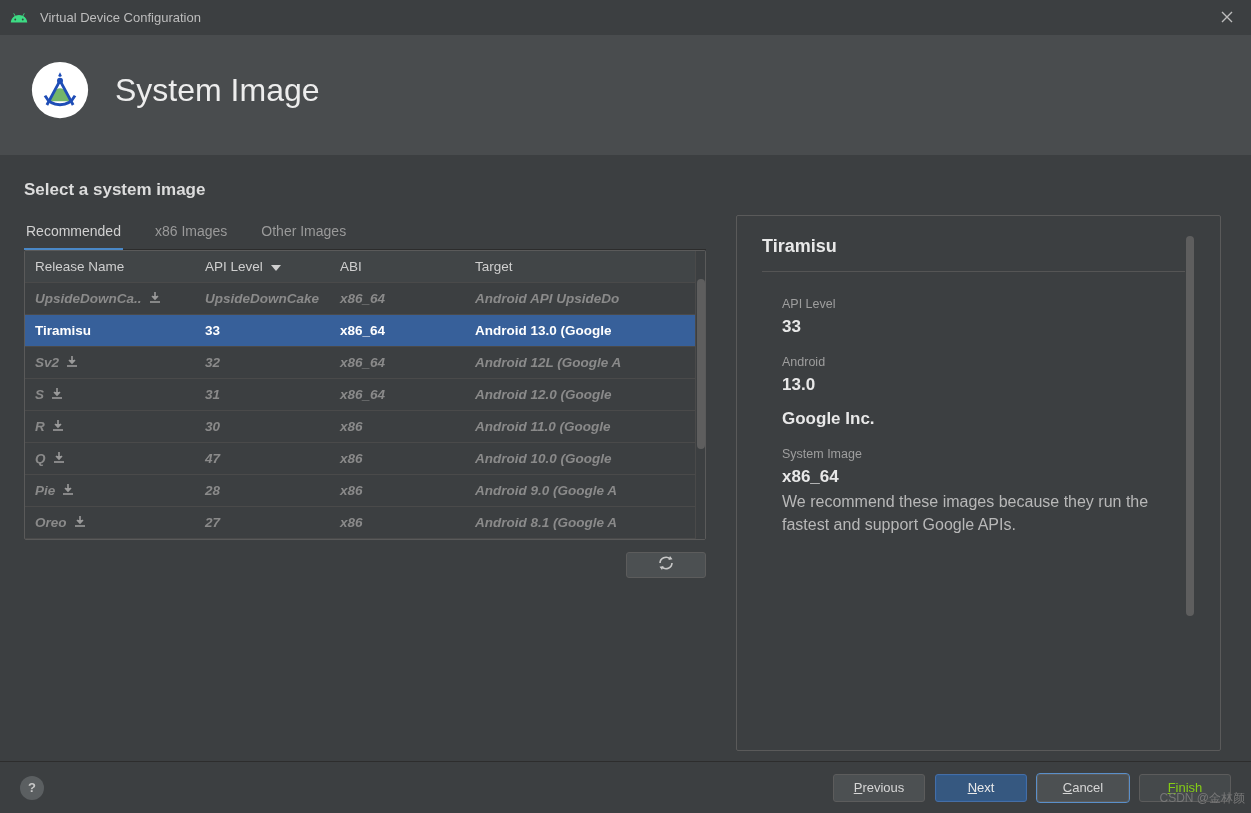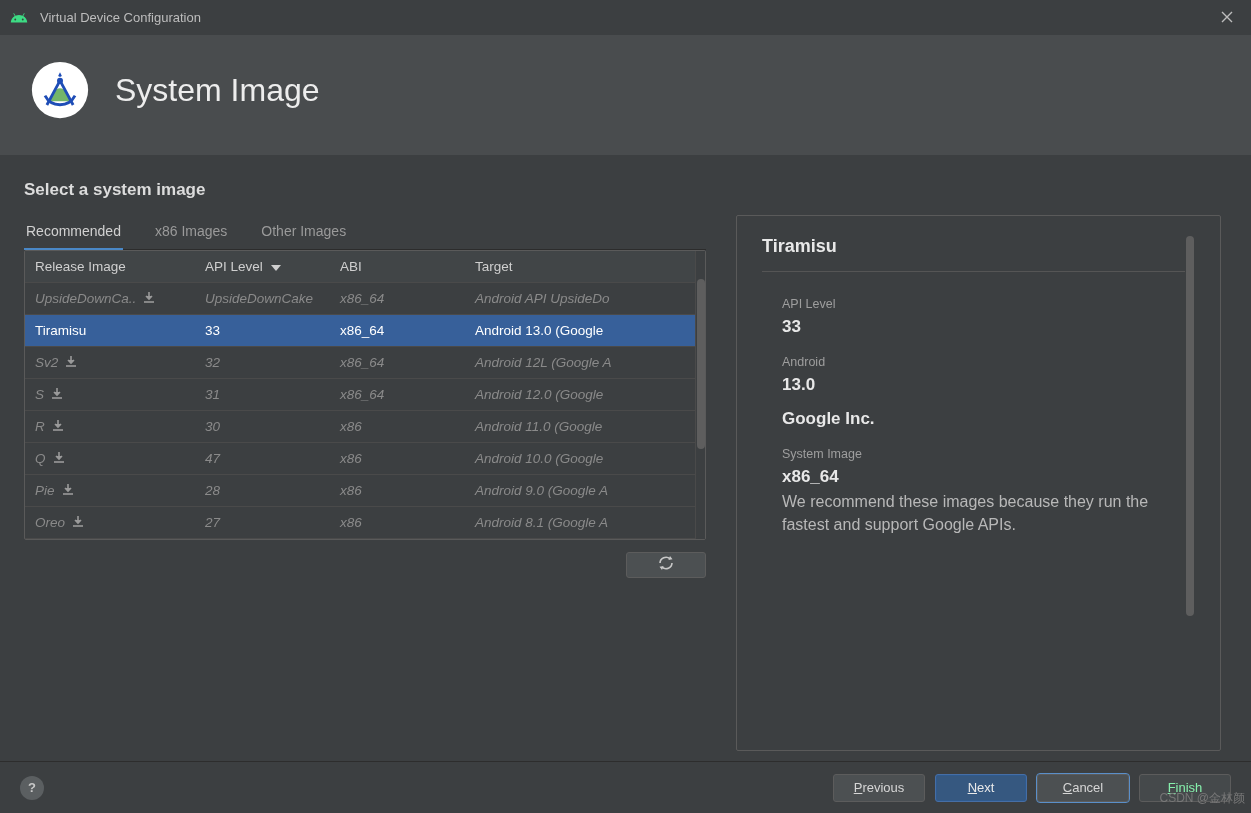--- a/index.html
+++ b/index.html
@@ -18,21 +18,21 @@
   .leftpane { flex: 1; display: flex; flex-direction: column; min-width:0;}
   .tabs { display: flex; gap: 30px; border-bottom: 1px solid #2c2c2c; font-size: 14px; align-items: center; }
   .tab { padding: 8px 2px 10px 2px; color: #9a9a9a; cursor: pointer; position: relative; }
   .tab.active { color: #d1d1d1; }
   .tab.active::after { content: ""; position: absolute; left: 0; right: 0; bottom: -1px; height: 2px; background: #4a88c7; }
   .tablewrap { border: 1px solid #5a5a5a; border-radius: 2px; display:flex;}
   table { width: 100%; border-collapse: collapse; font-size: 13.5px; table-layout:fixed;}
   th, td { text-align: left; padding: 8px 10px; overflow: hidden; white-space: nowrap; text-overflow: ellipsis; border-bottom: 1px solid #4a4a4a; }
   thead th { color: #cfcfcf; font-weight: 500; background: #414547; }
   tbody tr { background: #3c3f41; }
-  tbody tr td { color: #8a8a8a; font-style: italic; }
+  tbody tr td { color: #8a8a8a; font-style: italic; font-weight: bold; }
   tbody tr.selected { background: #37609a; }
   tbody tr.selected td { color: #ffffff; font-style: normal; }
   .dl-icon svg { vertical-align: -2px; margin-left: 6px; }
   .refreshrow { margin-top: 12px; display: flex; justify-content: flex-end; }
   .refreshbtn { width: 80px; height: 26px; border: 1px solid #5c5c5c; background: #4c5052; border-radius: 3px; display:flex; align-items:center; justify-content:center; cursor:pointer;}
   .vtrack { width:10px; background:#3c3f41; border-left:1px solid #4a4a4a; position:relative;}
   .vthumb { position:absolute; left:1px; width:8px; background:#5e5e5e; border-radius:4px;}
   .detailpane { width: 485px; border: 1px solid #5a5a5a; border-radius: 2px; padding: 20px 25px; background: #3c3f41; display:flex;}
   .detailinner{ flex:1;}
   .detailpane h2 { color: #e8e8e8; font-size: 18px; font-weight: 600; padding-bottom: 14px; border-bottom: 1px solid #555; margin-bottom: 25px;}
@@ -40,21 +40,21 @@
   .dlabel { font-size: 12.5px; color: #9e9e9e; margin-top: 18px; }
   .dvalue { font-size: 17px; color: #e8e8e8; font-weight: 600; margin-top: 6px; }
   .dcompany { font-size: 17px; color: #e8e8e8; font-weight: 700; margin-top: 14px;}
   .ddesc { font-size: 16px; color: #b8b8b8; margin-top: 3px; line-height: 1.45;}
   .footer { height: 52px; border-top: 1px solid #2d2d2d; display: flex; align-items: center; padding: 0 20px; }
   .helpbtn { width: 24px; height: 24px; border-radius: 12px; background: #5b5f61; color: #c8c8c8; font-size: 13px; font-weight:700; display:flex; align-items:center; justify-content:center; cursor:pointer;}
   .footer .spacer { flex: 1; }
   .navbtn { min-width: 92px; height: 28px; border: 1px solid #5c5c5c; background: #4c5052; color: #d6d6d6; font-size: 13px; border-radius: 3px; margin-left: 10px; cursor:pointer; }
   .navbtn.primary { border: 1px solid #466ea5; background: #365880; color: #e9e9e9; box-shadow: 0 0 0 1px #2f5a8e inset;}
   .navbtn.focus { outline: 1px solid #5a8fc9; }
-  .navbtn:disabled { color: #86efac; background:#45494b; cursor:default;}
+  .navbtn:disabled { color: #84cc16; background:#45494b; cursor:default;}
   .mnemonic { text-decoration: underline; }
   .sortarrow svg{ margin-left:4px; vertical-align:-1px;}
   col.c0{width:170px;} col.c1{width:135px;} col.c2{width:135px;} col.c3{width:auto;}
   .watermark{ position:fixed; right:6px; bottom:6px; font-size:12px; color:#777;}
 </style>
 </head>
 <body>
 
 <div class="window">
 
@@ -101,21 +101,21 @@
         <div class="tablewrap">
           <table>
             <colgroup>
                 <col class="c0">
                 <col class="c1">
                 <col class="c2">
                 <col class="c3">
               </colgroup>
             <thead>
               <tr>
-                <th>Release Image</th>
+                <th>Release Name</th>
                 <th>
                   <span>API Level</span>
                   <span class="sortarrow"><svg width="10" height="8" viewBox="0 0 10 8">
                         <path fill="#cfcfcf" d="M0 1h10L5 7z"></path>
                       </svg></span>
                 </th>
                 <th>ABI</th>
                 <th>Target</th>
               </tr>
             </thead>

